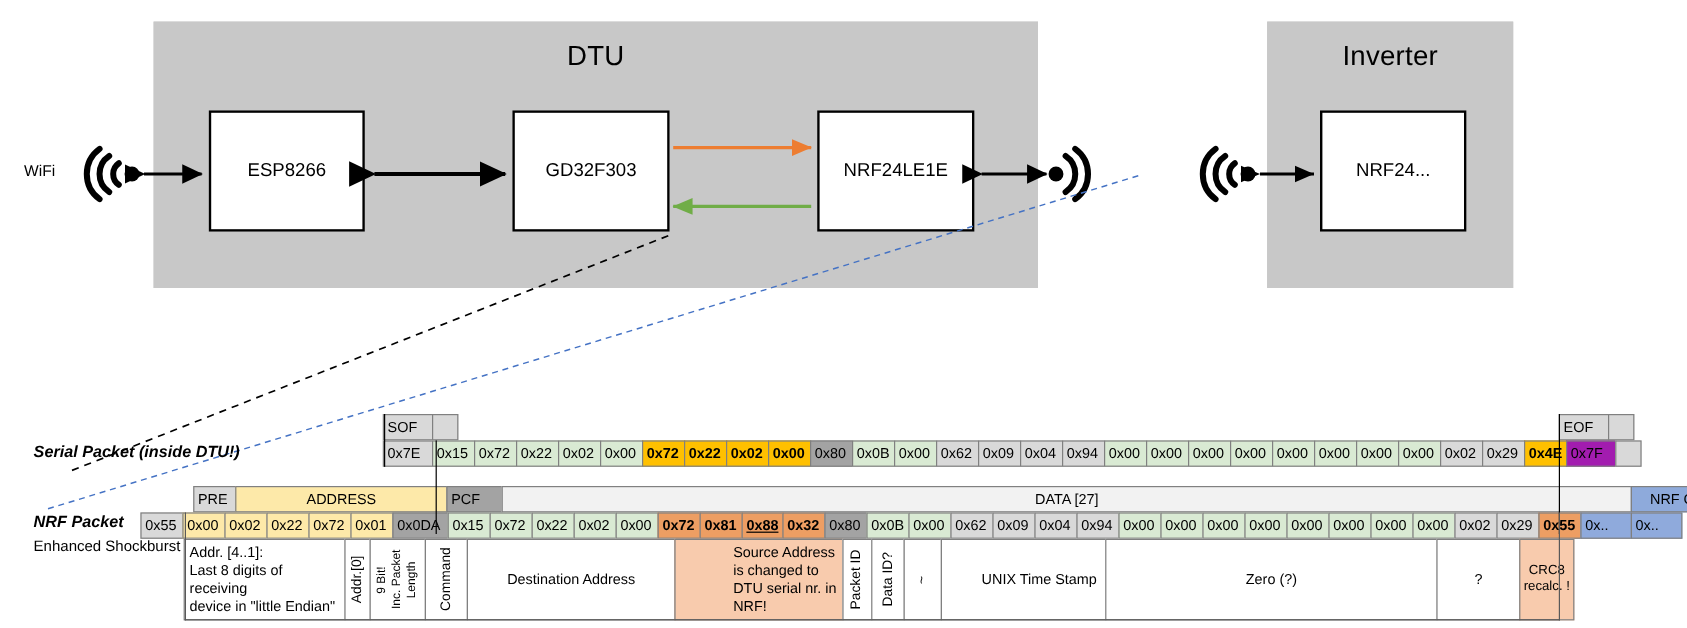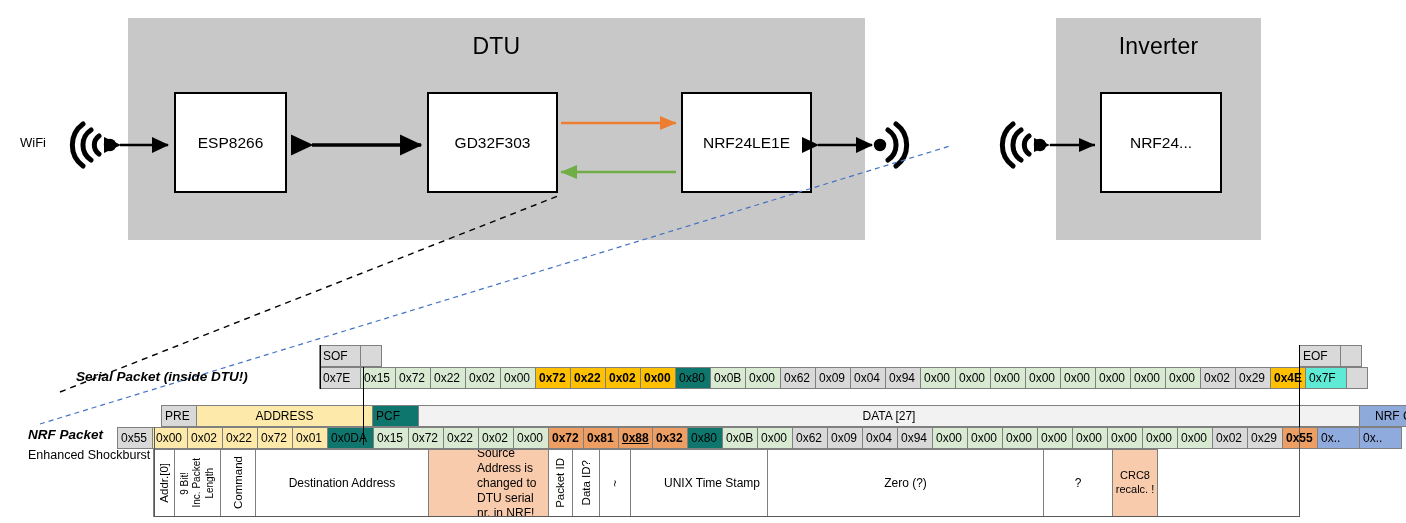--- a/index.html
+++ b/index.html
@@ -77,26 +77,26 @@
     white-space: nowrap;
     overflow: hidden;
   }
   .cell.ctr { justify-content: center; padding-left: 0; }
   .cell.b { font-weight: bold; }
 
   .c-grey   { background: #d9d9d9; }
   .c-green  { background: #d9ead3; }
   .c-amber  { background: #ffc000; }
   .c-yellow { background: #fde9a9; }
-  .c-blue   { background: #0f766e; }
+  .c-blue   { background: #a3a3a3; }
   .c-blue2  { background: #8faadc; }
   .c-bluehdr{ background: #8eaadb; }
   .c-orange { background: #ed9e63; }
   .c-lgrey  { background: #f2f2f2; }
-  .c-white  { background: #5eead4; }
+  .c-white  { background: #a21caf; }
 
   
   .desc {
     border: 1px solid #808080;
     margin-left: -1px;
     background: #ffffff;
     display: flex; align-items: center; justify-content: center;
     text-align: center;
     font-size: 12px;
     color: #000;
@@ -128,21 +128,21 @@
 <div id="page">
 
   <div class="enclosure" style="left:128px; top:18px; width:737px; height:222px;">
     <div class="enclosure-title">DTU</div>
   </div>
 
   <div class="enclosure" style="left:1056px; top:18px; width:205px; height:222px;">
     <div class="enclosure-title">Inverter</div>
   </div>
 
-  <div class="chip" style="left:174px; top:92px; width:113px; height:101px;">
+  <div class="chip" style="left:174px; top:92px; width:130px; height:101px;">
     <span>ESP8266</span>
   </div>
   <div class="chip" style="left:427px; top:92px; width:131px; height:101px;">
     <span>GD32F303</span>
   </div>
   <div class="chip" style="left:681px; top:92px; width:131px; height:101px;">
     <span>NRF24LE1E</span>
   </div>
   <div class="chip" style="left:1100px; top:92px; width:122px; height:101px;">
     <span>NRF24...</span>
@@ -194,21 +194,21 @@
       <path d="M1029,136 A11,11 0 0 0 1029,154" stroke-width="5"></path>
     </g>
     <circle cx="1040" cy="145" r="6.2" fill="#000000"></circle>
     <line x1="1050" y1="145" x2="1095" y2="145" stroke="#000" stroke-width="2.6" marker-start="url(#ah-black-s)" marker-end="url(#ah-black-s)"></line>
 
     <line x1="60" y1="392" x2="558" y2="196" stroke="#000000" stroke-width="1.4" stroke-dasharray="6,5"></line>
 
     <line x1="40" y1="424" x2="950" y2="146" stroke="#4472c4" stroke-width="1.2" stroke-dasharray="5,4"></line>
   </svg>
 
-  <div class="row-label" style="left:28px; top:369px;margin-left:48px;">Serial Packet (inside DTU!)</div>
+  <div class="row-label" style="left:28px; top:369px;">Serial Packet (inside DTU!)</div>
 
   <div class="cellrow" style="left:320px; top:345px;">
     <div class="cell c-grey" style="width:42px;">SOF</div>
     <div class="cell c-grey" style="width:22px;"></div>
   </div>
   <div class="cellrow" style="left:1300px; top:345px;">
     <div class="cell c-grey" style="width:42px;">EOF</div>
     <div class="cell c-grey" style="width:22px;"></div>
   </div>
 
@@ -297,33 +297,38 @@
         <div class="cell c-grey" style="width: 36px;">0x29</div>
         <div class="cell c-orange b" style="width: 36px;">0x55</div>
       </div>
     <div id="nrf-crc" style="display:flex;">
         <div class="cell c-blue2" style="width: 43px;">0x..</div>
         <div class="cell c-blue2" style="width: 43px;">0x..</div>
       </div>
   </div>
 
   <div class="cellrow" style="left:154px; top:449px;">
+    <div class="desc left" style="width:135px;">
+      <span id="desc-address-text" style="white-space:pre-line;">Addr. [4..1]:
+Last 8 digits of receiving
+device in "little Endian"</span>
+    </div>
     <div class="desc" style="width:22px;">
       <span class="vtext">Addr.[0]</span>
     </div>
     <div class="desc" style="width:47px;">
       <span class="vtext sm">9 Bit!</span>
       <span class="vtext sm">Inc. Packet</span>
       <span class="vtext sm">Length</span>
     </div>
     <div class="desc" style="width:36px;">
       <span class="vtext">Command</span>
     </div>
     <div class="desc" style="width:174px;">Destination Address</div>
-    <div class="desc salmon-l" style="width:121px;padding-left:48px;">Source Address is changed to DTU serial nr. in NRF!</div>
+    <div class="desc salmon-l" style="width:141px;padding-left:48px;">Source Address is changed to DTU serial nr. in NRF!</div>
     <div class="desc" style="width:25px;">
       <span class="vtext">Packet ID</span>
     </div>
     <div class="desc" style="width:28px;">
       <span class="vtext">Data ID?</span>
     </div>
     <div class="desc" style="width:32px;">
       <span class="vtext">~</span>
     </div>
     <div class="desc" style="width:138px;padding-left:28px;">UNIX Time Stamp</div>

